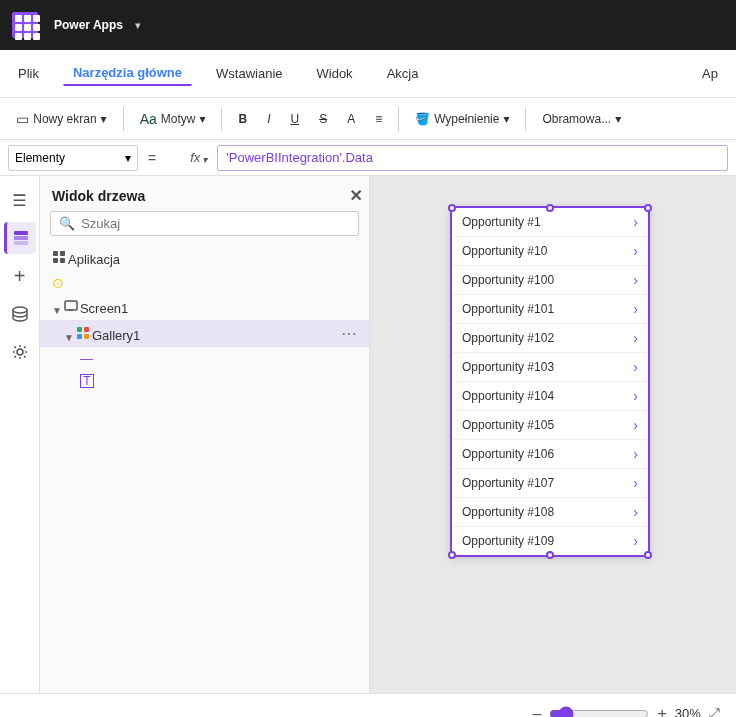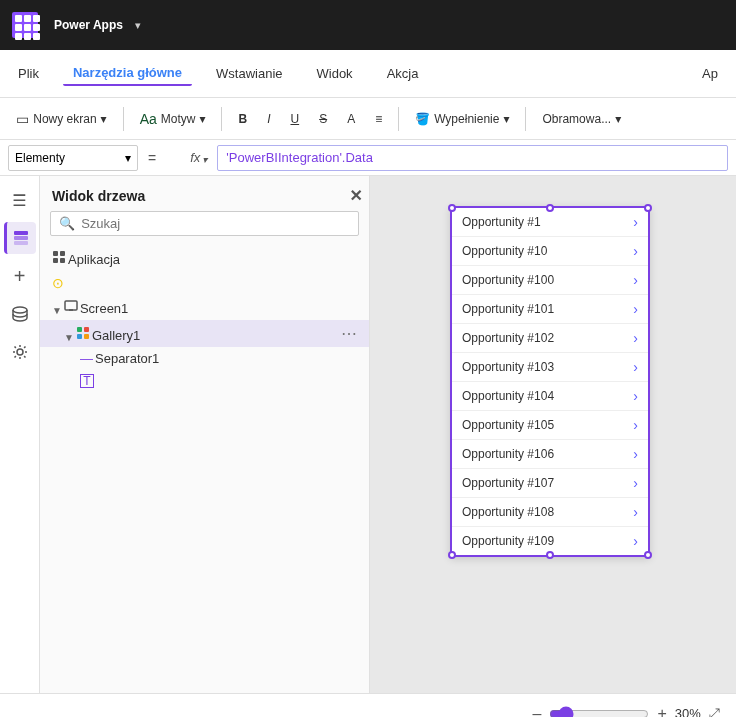--- a/index.html
+++ b/index.html
@@ -433,21 +433,20 @@
               <rect x="1" y="8" width="5" height="5" rx="1" fill="#3498db"></rect>
               <rect x="8" y="8" width="5" height="5" rx="1" fill="#f39c12"></rect>
             </svg>
         </span>
         <span class="tree-item-name">Gallery1</span>
         <span class="tree-dots">⋯</span>
       </div>
 
       <div class="tree-item tree-indent-2">
         <span style="color:#7b3fe4; font-size:13px;">—</span>
-        <span class="tree-item-name">Separator1</span>
       </div>
 
 
       <div class="tree-item tree-indent-2">
         <span style="color:#7b3fe4; font-size:12px; border: 1px solid #7b3fe4; width:14px; height:14px; display:flex; align-items:center; justify-content:center; flex-shrink:0;">T</span>
       </div>
 
     </div>
   </div>
 

